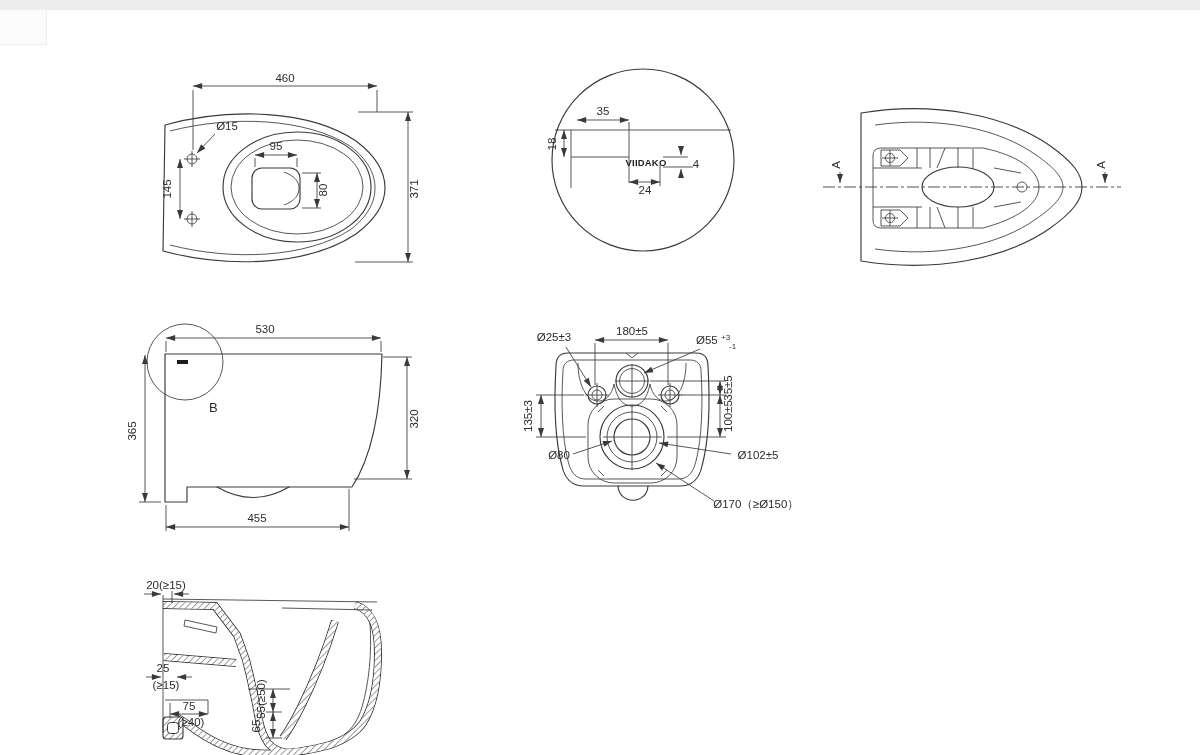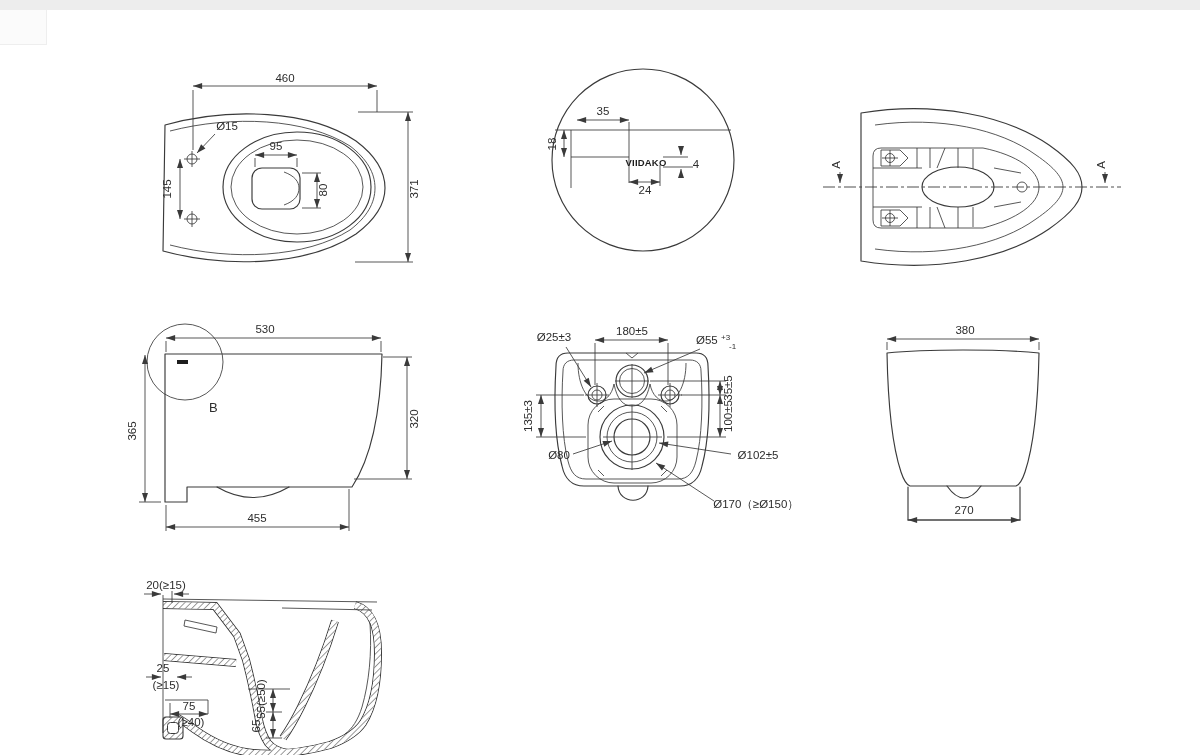--- a/index.html
+++ b/index.html
@@ -272,44 +272,20 @@
 
       <text class="d mid" x="238" y="159">Ø102±5</text>
       <line class="tn" x1="211" y1="154" x2="139" y2="143" marker-end="url(#ar5)"></line>
 
       <text class="d mid" x="236" y="208">Ø170（≥Ø150）</text>
       <line class="tn" x1="194" y1="201" x2="136" y2="163" marker-end="url(#ar5)"></line>
     </g>
   </svg>
   </div>
 
-  <div class="view" style="left:855px;top:300px;">
-  <svg width="290" height="245" viewBox="0 0 290 245">
-    <defs>
-      <marker id="ar6" markerWidth="11" markerHeight="8" refX="9.6" refY="4" orient="auto-start-reverse" markerUnits="userSpaceOnUse">
-        <path d="M0.5,1 L9.6,4 L0.5,7 Z" fill="#3a3a3a"></path>
-      </marker>
-    </defs>
-    <g>
-      <path class="ln" d="M32,53 C70,49 146,49 184,53 C183,105 178,148 170,172 C167,181 164,185 161,186 L55,186 C52,185 49,181 46,172 C38,148 33,105 32,53 Z"></path>
-      <line class="ln" x1="53" y1="187" x2="53" y2="220"></line>
-      <line class="ln" x1="165" y1="187" x2="165" y2="220"></line>
-      <line class="ln" x1="53" y1="220" x2="165" y2="220"></line>
-      <path class="ln" d="M92,186 Q109,210 126,186"></path>
-    </g>
-    <g>
-      <line class="tn" x1="32" y1="39" x2="184" y2="39" marker-start="url(#ar6)" marker-end="url(#ar6)"></line>
-      <line class="tn" x1="32" y1="42" x2="32" y2="50"></line>
-          <line class="tn" x1="184" y1="42" x2="184" y2="50"></line>
-      <text class="d mid" x="110" y="34">380</text>
-      <line class="tn" x1="53" y1="220" x2="165" y2="220" marker-start="url(#ar6)" marker-end="url(#ar6)"></line>
-      <text class="d mid" x="109" y="214">270</text>
-    </g>
-  </svg>
-  </div>
 
   <div class="view" style="left:120px;top:565px;text-align:right;">
   <svg width="305" height="190" viewBox="0 0 305 190">
     <defs>
       <marker id="ar7" markerWidth="11" markerHeight="8" refX="9.6" refY="4" orient="auto-start-reverse" markerUnits="userSpaceOnUse">
         <path d="M0.5,1 L9.6,4 L0.5,7 Z" fill="#3a3a3a"></path>
       </marker>
       <pattern id="hp" patternUnits="userSpaceOnUse" width="4.5" height="4.5" patternTransform="rotate(45)">
         <rect width="4.5" height="4.5" fill="#ffffff"></rect>
         <line x1="0" y1="0" x2="0" y2="4.5" stroke="#4a4a4a" stroke-width="1.1"></line>

